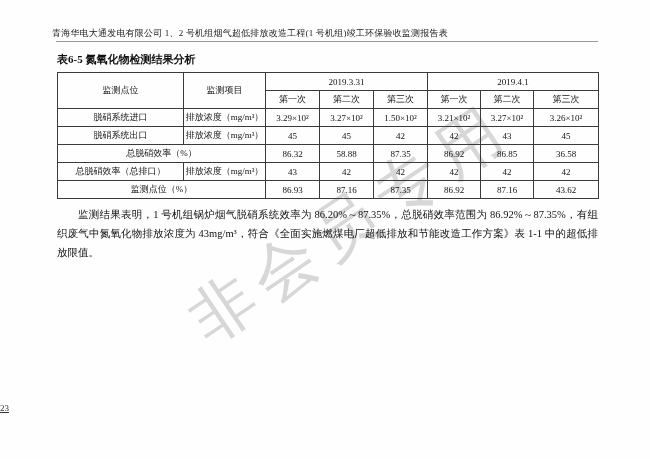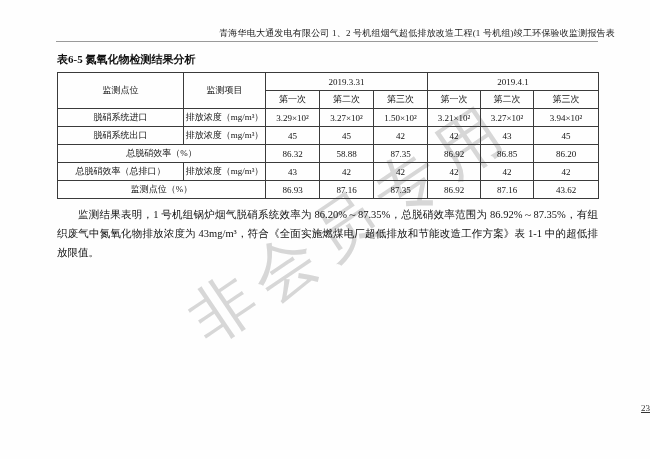--- a/index.html
+++ b/index.html
@@ -8,28 +8,27 @@
     width: 650px;
     height: 459px;
     background: #fefefe;
     margin: 0 auto;
     overflow: hidden;
     font-family: "Liberation Serif", serif;
     color: #1a1a1a;
   }
   .doc-header {
     position: absolute;
-    left: 74px;
+    left: 52px;
     top: 27px;
     width: 541px;
     font-size: 9px;
     letter-spacing: 0.2px;
     color: #222;
     white-space: nowrap;
-    text-align: right;
   }
   .header-rule {
     position: absolute;
     left: 56px;
     top: 41px;
     width: 542px;
     border-top: 1px solid #9a9a9a;
   }
   .table-title {
     position: absolute;
@@ -86,21 +85,21 @@
     z-index: 0;
     pointer-events: none;
     font-family: "Liberation Sans", sans-serif;
   }
   .content { position: relative; z-index: 1; }
   .page-number {
     position: absolute;
     left: 0;
     top: 403px;
     width: 650px;
-    text-align: right;
+    text-align: left;
     font-size: 9px;
     color: #333;
     text-decoration: underline;
   }
 </style>
 </head>
 <body>
 
 <div class="page">
 
@@ -141,42 +140,42 @@
         </tr>
 
         <tr>
           <td>脱硝系统进口</td>
           <td>排放浓度（mg/m³）</td>
           <td>3.29×10²</td>
           <td>3.27×10²</td>
           <td>1.50×10²</td>
           <td>3.21×10²</td>
           <td>3.27×10²</td>
-          <td>3.94×10²</td>
+          <td>3.26×10²</td>
         </tr>
 
         <tr>
           <td>脱硝系统出口</td>
           <td>排放浓度（mg/m³）</td>
           <td>45</td>
           <td>45</td>
           <td>42</td>
           <td>42</td>
           <td>43</td>
           <td>45</td>
         </tr>
 
         <tr>
           <td colspan="2">总脱硝效率（%）</td>
           <td>86.32</td>
           <td>58.88</td>
           <td>87.35</td>
           <td>86.92</td>
           <td>86.85</td>
-          <td>86.20</td>
+          <td>36.58</td>
         </tr>
 
         <tr>
           <td>总脱硝效率（总排口）</td>
           <td>排放浓度（mg/m³）</td>
           <td>43</td>
           <td>42</td>
           <td>42</td>
           <td>42</td>
           <td>42</td>

